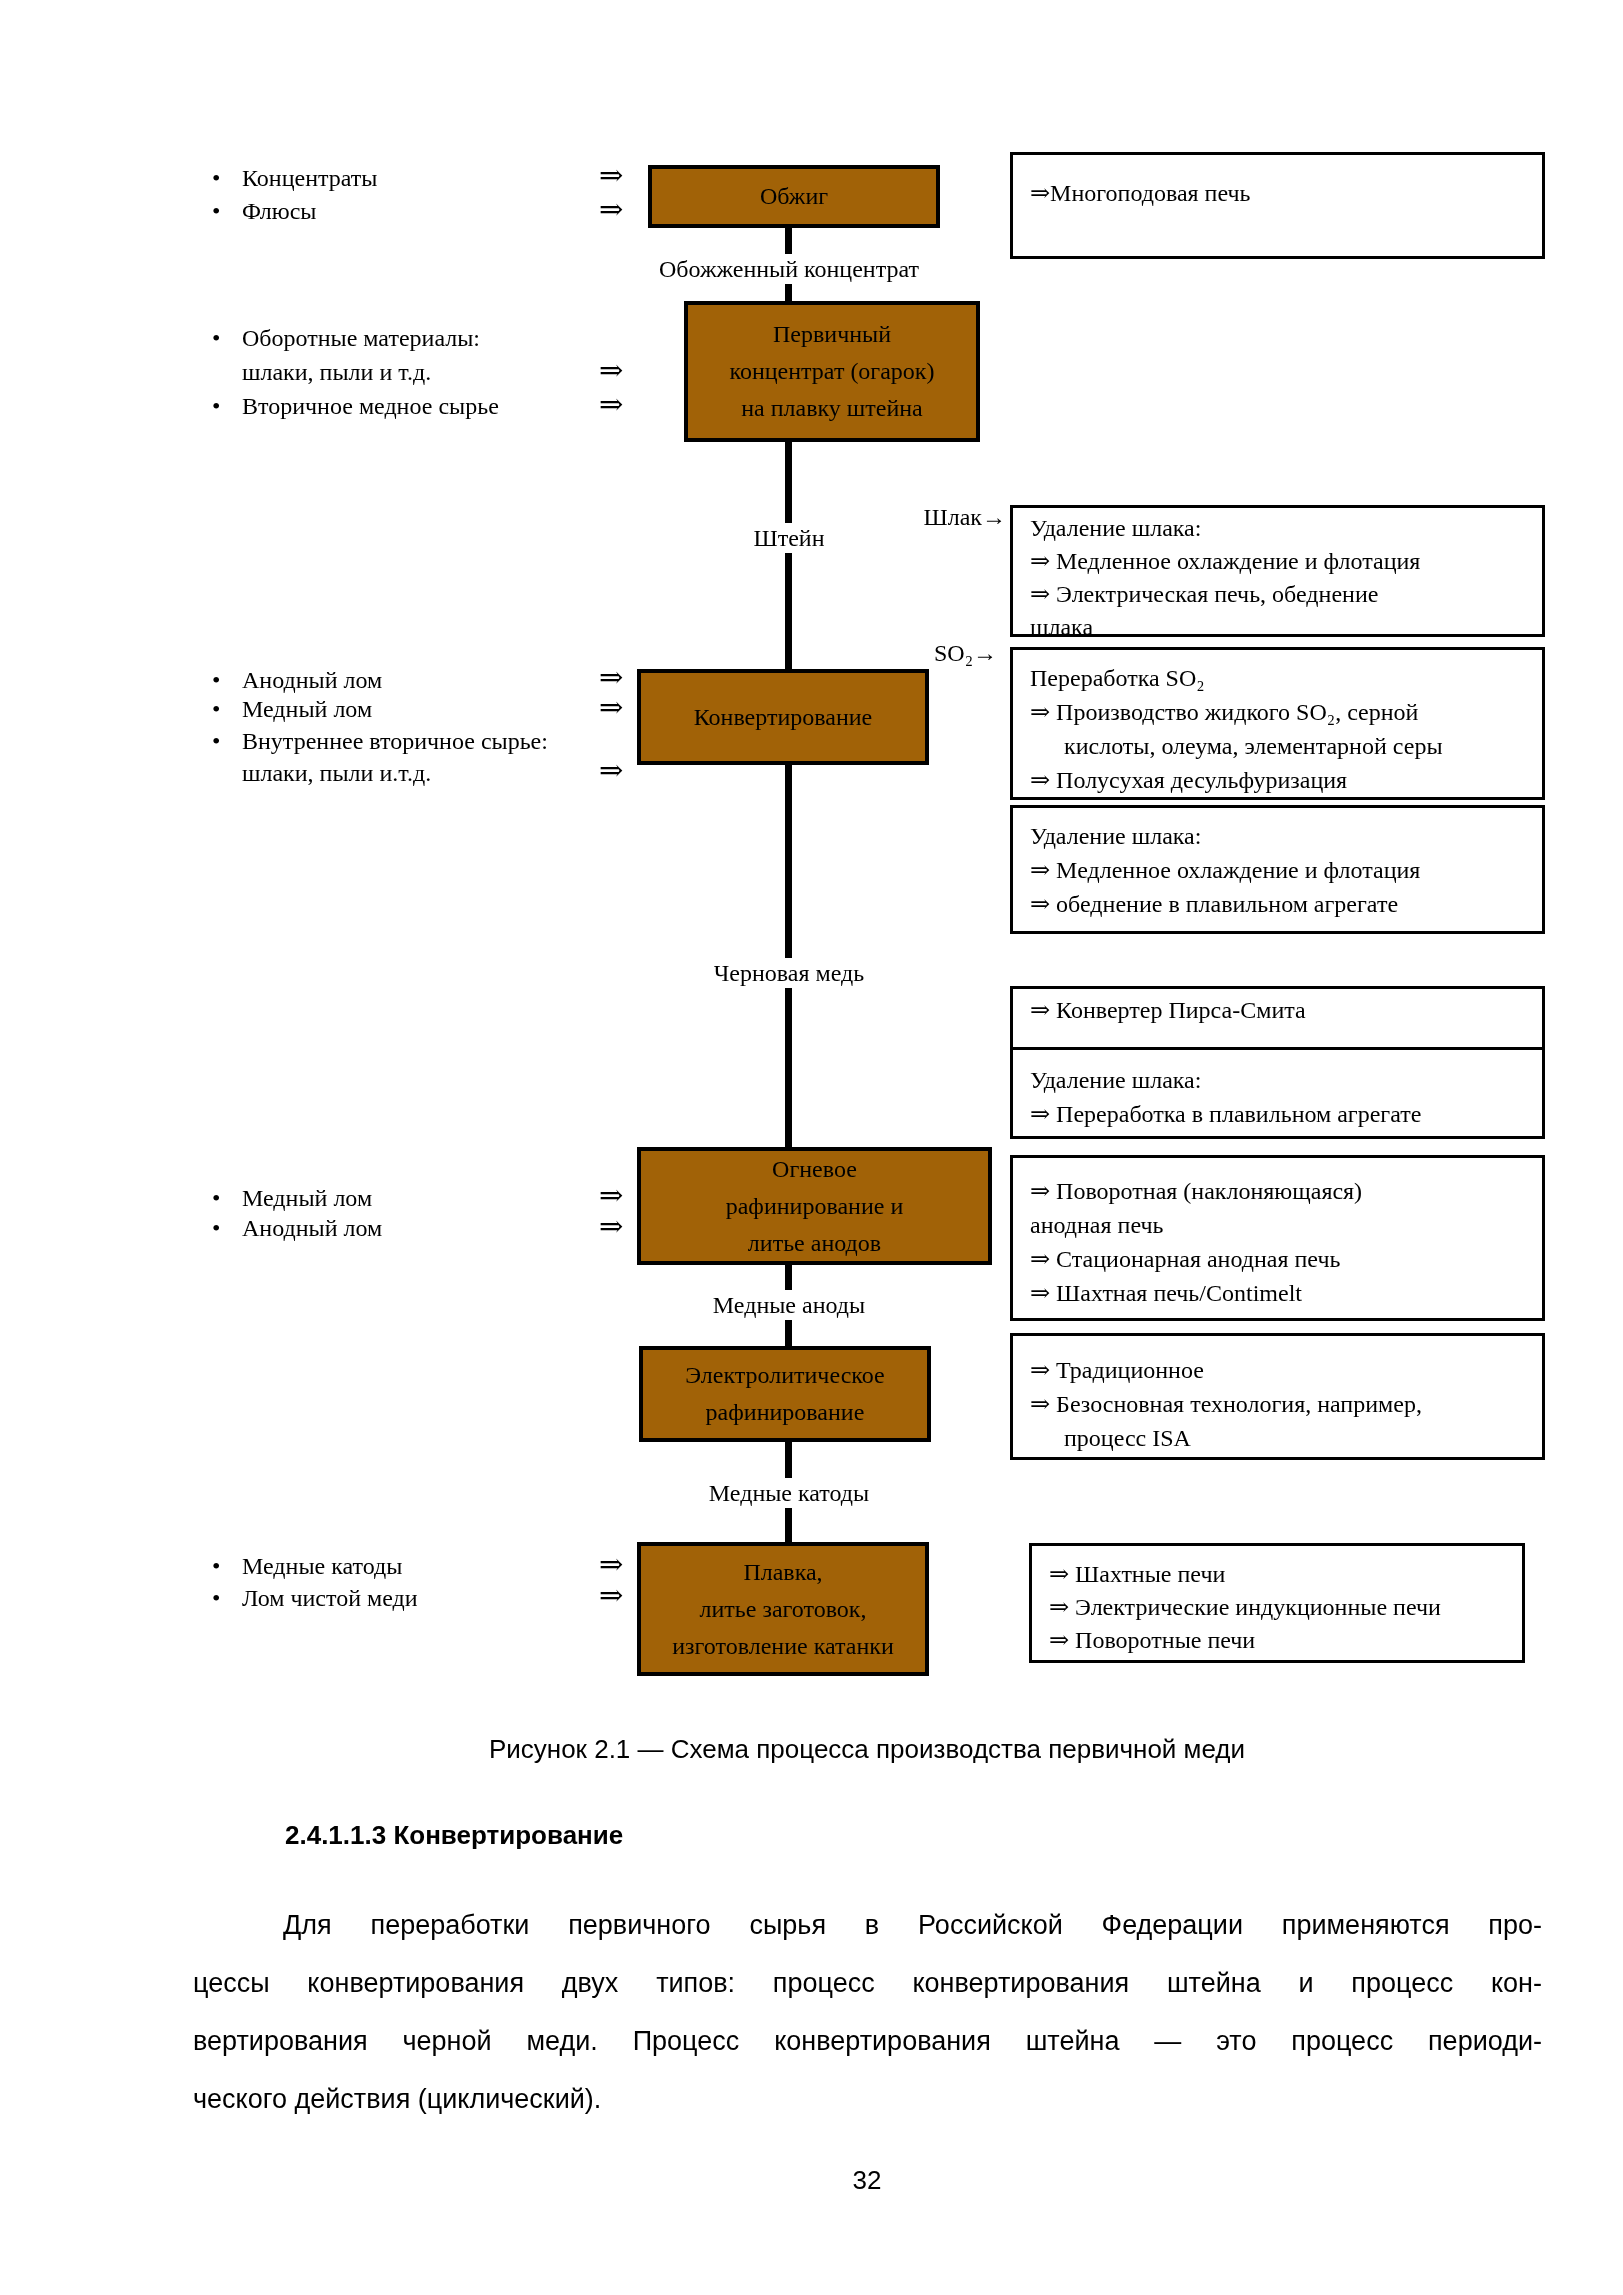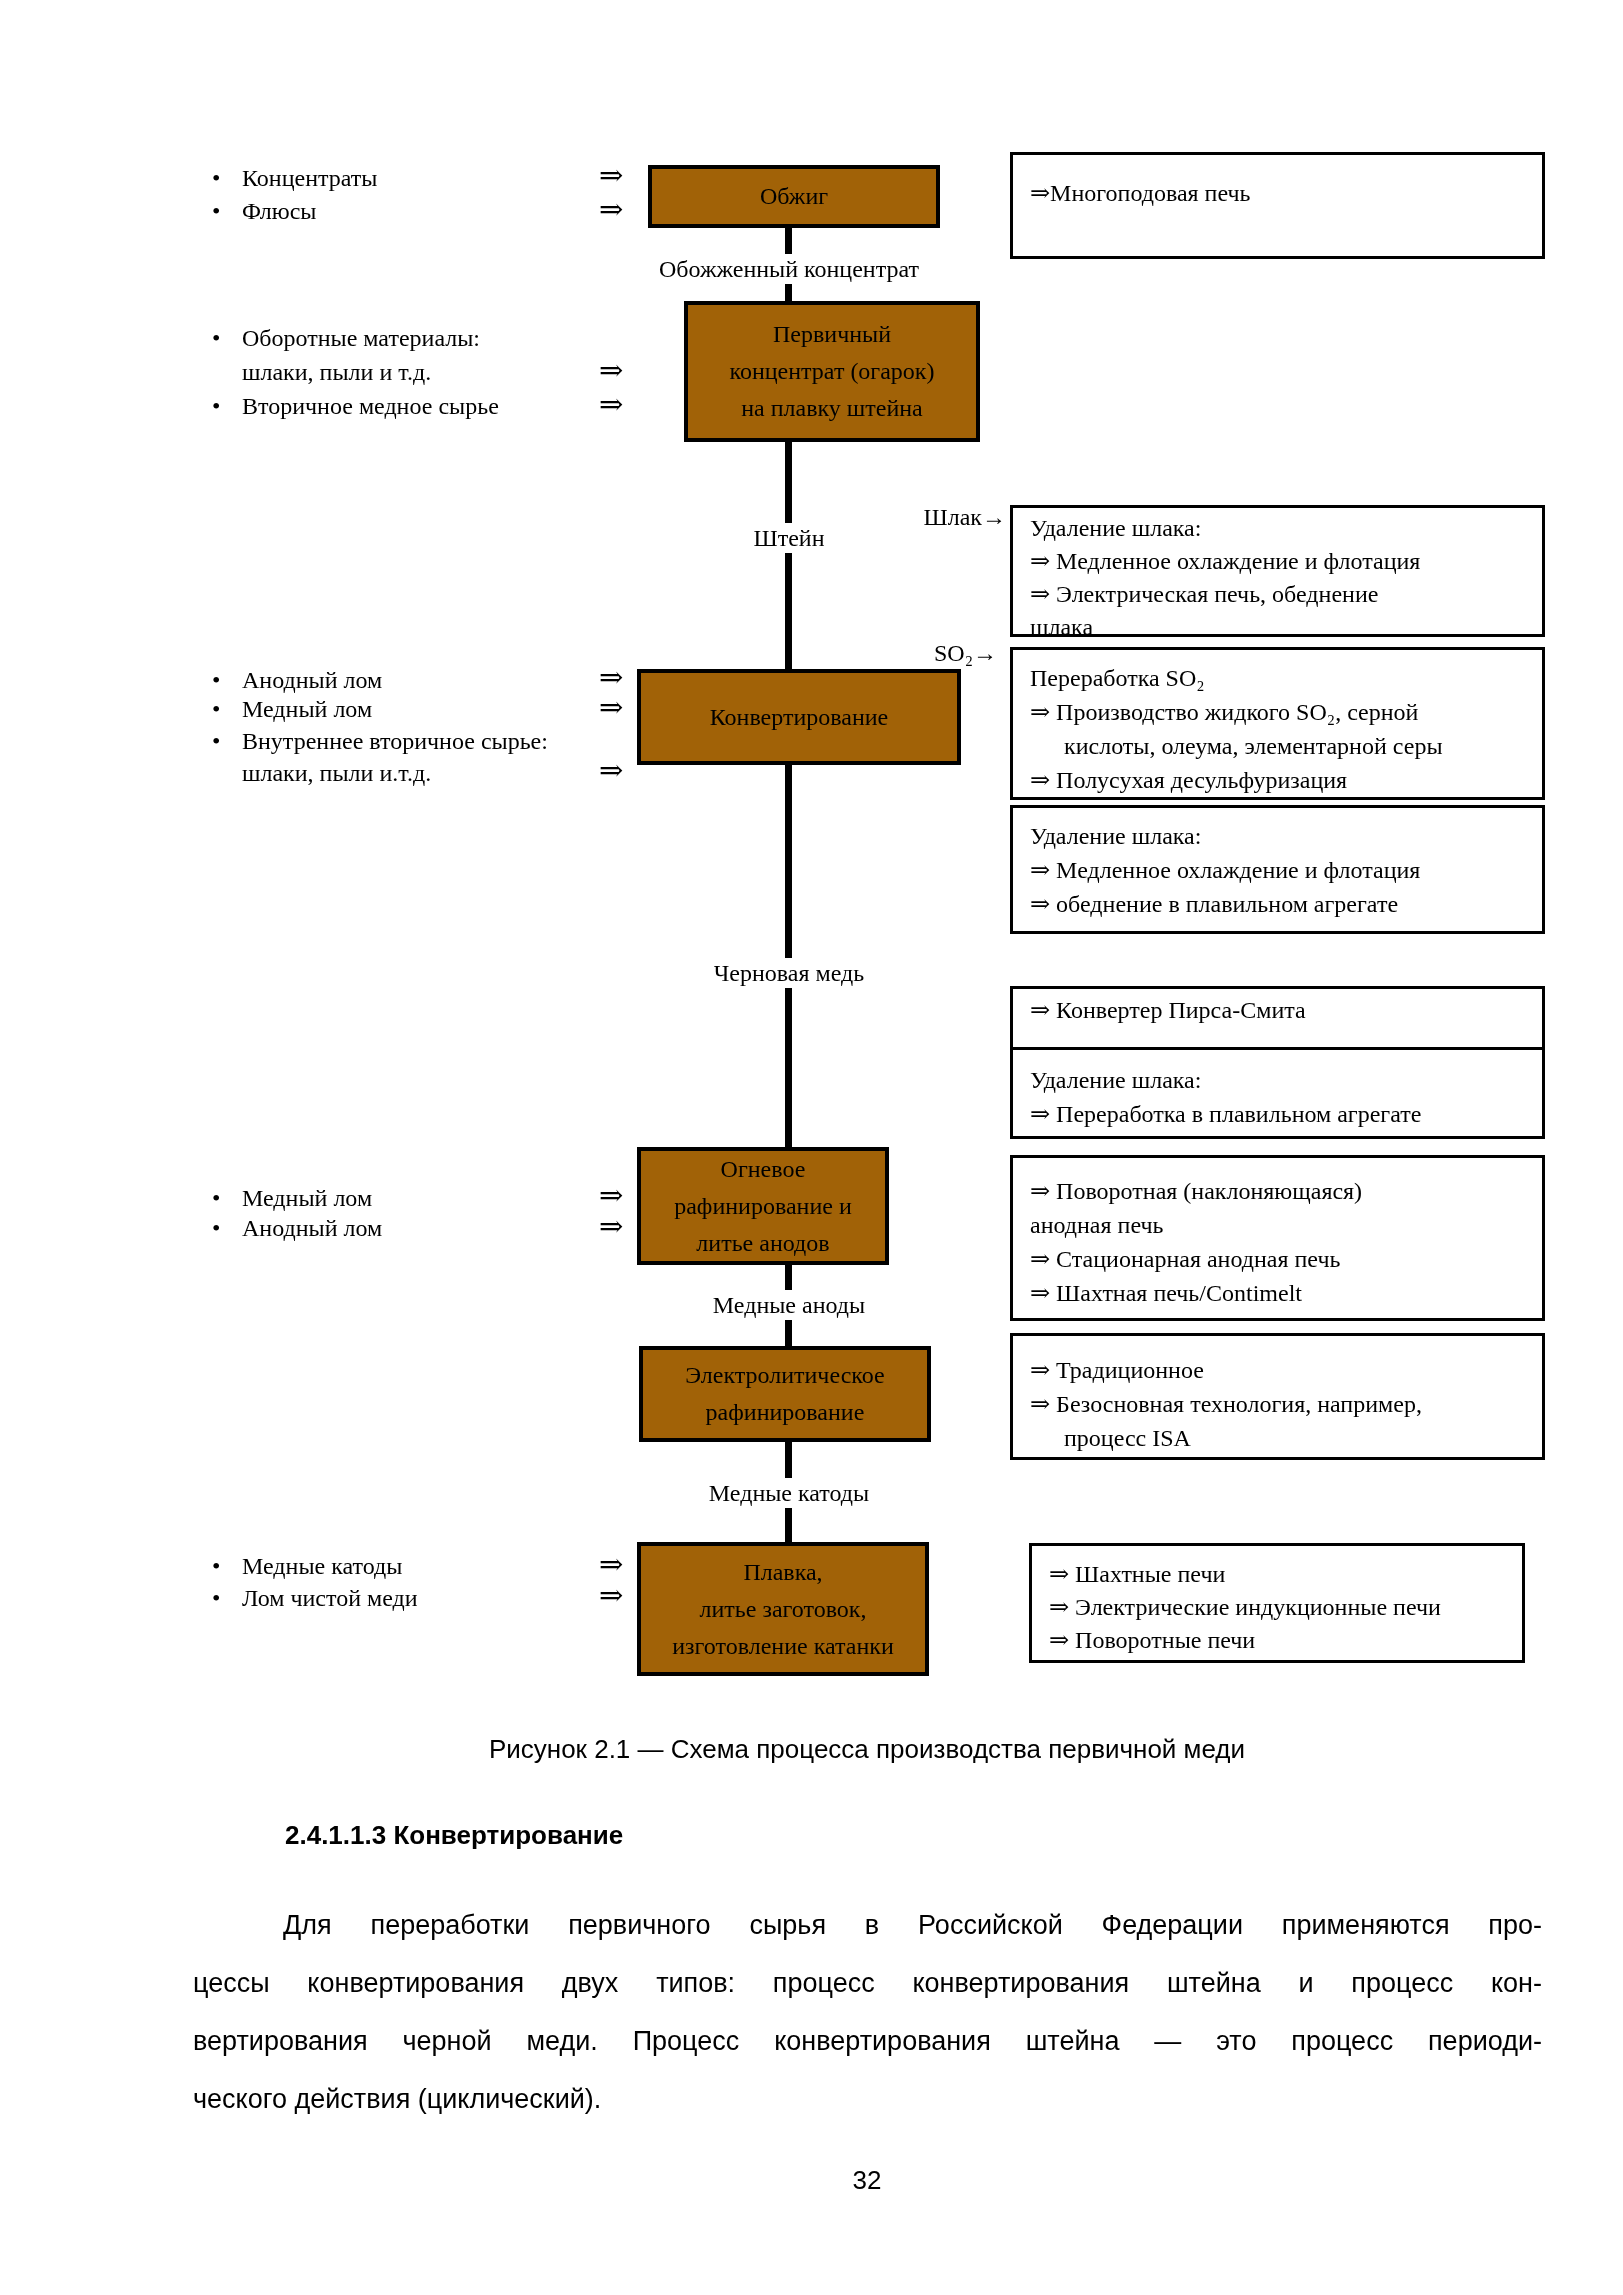--- a/index.html
+++ b/index.html
@@ -60,22 +60,22 @@
   <div class="seg" style="top:228px;height:73px;"></div>
   <div class="seg" style="top:437px;height:232px;"></div>
   <div class="seg" style="top:764px;height:383px;"></div>
   <div class="seg" style="top:1264px;height:82px;"></div>
   <div class="seg" style="top:1442px;height:100px;"></div>
 
   <div class="pbox" style="left:648px;top:165px;width:292px;height:63px;">Обжиг</div>
   <div class="pbox" style="left:684px;top:301px;width:296px;height:141px;">Первичный
 концентрат (огарок)
 на плавку штейна</div>
-  <div class="pbox" style="left:637px;top:669px;width:324px;height:96px;">Конвертирование</div>
-  <div class="pbox" style="left:637px;top:1147px;width:252px;height:118px;">Огневое
+  <div class="pbox" style="left:637px;top:669px;width:292px;height:96px;">Конвертирование</div>
+  <div class="pbox" style="left:637px;top:1147px;width:355px;height:118px;">Огневое
 рафинирование и
 литье анодов</div>
   <div class="pbox" style="left:639px;top:1346px;width:292px;height:96px;">Электролитическое
 рафинирование</div>
   <div class="pbox" style="left:637px;top:1542px;width:292px;height:134px;">Плавка,
 литье заготовок,
 изготовление катанки</div>
 
   <div class="flabel" style="top:254px;">Обожженный концентрат</div>
   <div class="flabel" style="top:523px;">Штейн</div>

